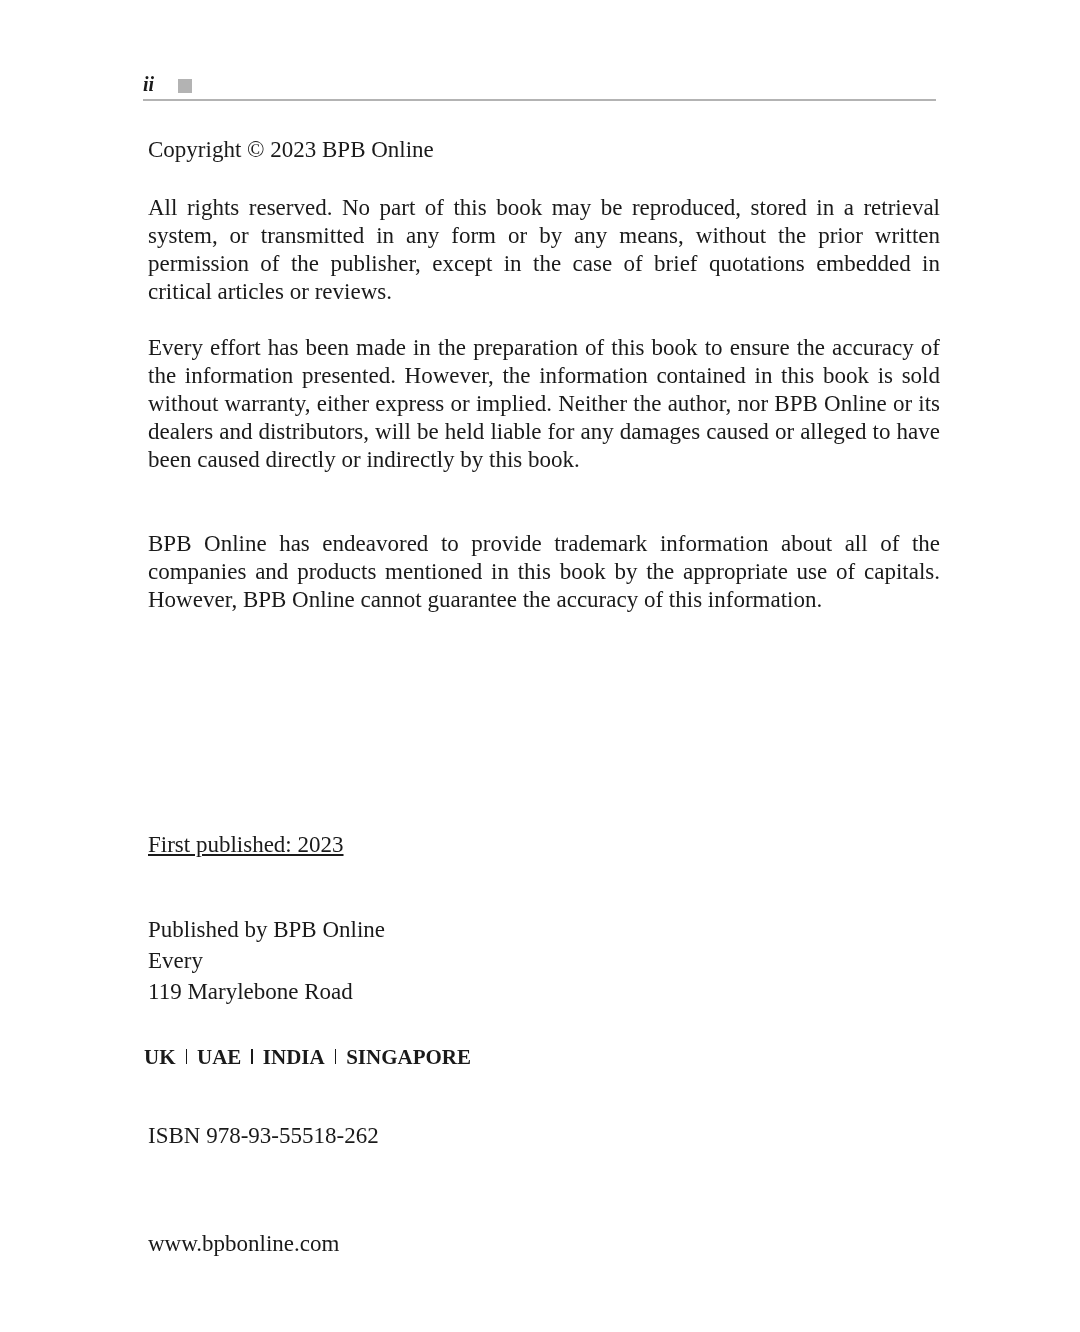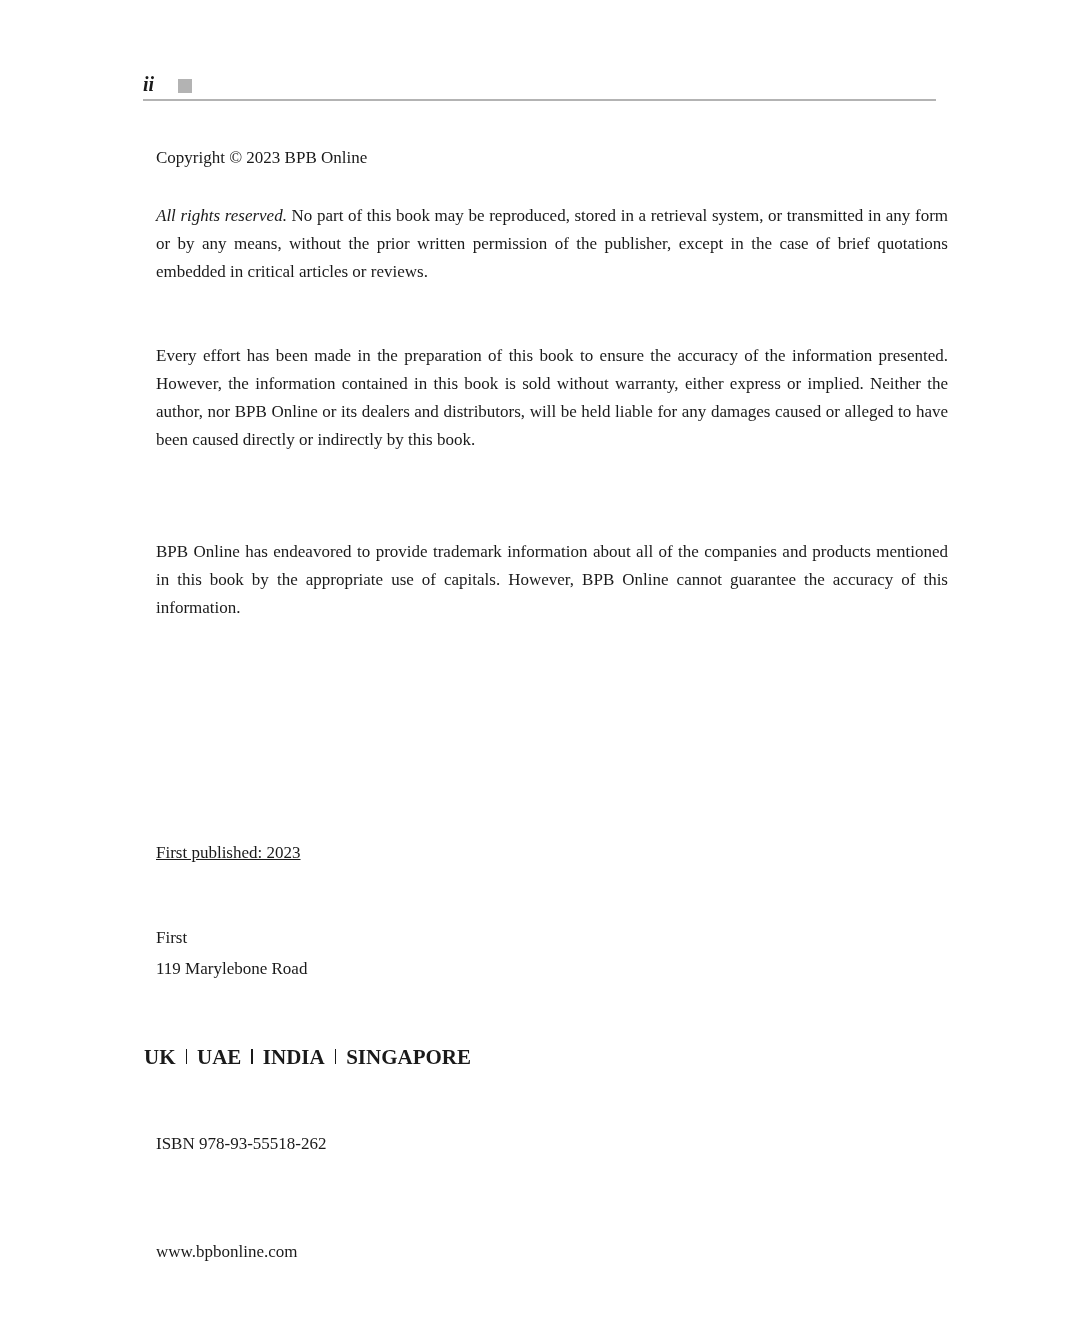--- a/index.html
+++ b/index.html
@@ -45,34 +45,34 @@
     .head-rule {
       position: absolute;
       left: 0;
       top: 29px;
       width: 793px;
       height: 2px;
       background: #b3b3b3;
     }
     .text {
       font-family: "Liberation Serif", serif;
-      font-size: 17px;
+      font-size: 23px;
       line-height: 28px;
-      margin: 12px;
+      margin: 4px;
     }
     .justify {
       text-align: justify;
       text-align-last: left;
     }
     .abs {
       position: absolute;
       left: 144px;
       width: 792px;
     }
-    .italic { font-style: italic; }
+    .italic { }
     .address-line {
       display: block;
       line-height: 31px;
     }
     .regions {
       font-family: "Liberation Serif", serif;
       font-weight: bold;
       font-size: 21px;
       line-height: 28px;
       color: #1a1a1a;
@@ -99,21 +99,22 @@
 
 <p class="text abs justify" style="top:190px;"><span class="italic">All rights reserved.</span><span> No part of this book may be reproduced, stored in a retrieval system, or transmitted in any form or by any means, without the prior written permission of the publisher, except in the case of brief quotations embedded in critical articles or reviews.</span></p>
 
 <p class="text abs justify" style="top:330px;">Every effort has been made in the preparation of this book to ensure the accuracy of the information presented. However, the information contained in this book is sold without warranty, either express or implied. Neither the author, nor BPB Online or its dealers and distributors, will be held liable for any damages caused or alleged to have been caused directly or indirectly by this book.</p>
 
 <p class="text abs justify" style="top:526px;">BPB Online has endeavored to provide trademark information about all of the companies and products mentioned in this book by the appropriate use of capitals. However, BPB Online cannot guarantee the accuracy of this information.</p>
 
 <p class="text abs" style="top:827px;text-decoration:underline;">First published: 2023</p>
 
 <div class="text abs" style="top:910px;">
-  <span class="address-line">First</span>
+  <span class="address-line">Published by BPB Online</span>
+  <span class="address-line">Every</span>
   <span class="address-line">119 Marylebone Road</span>
 </div>
 
 <div class="regions abs" style="top:1043px;">
   <span>UK</span><span class="sep"></span><span>UAE</span><span class="sep"></span><span>INDIA</span><span class="sep"></span><span>SINGAPORE</span>
 </div>
 
 <p class="text abs" style="top:1118px;">ISBN 978-93-55518-262</p>
 
 <p class="text abs" style="top:1226px;">www.bpbonline.com</p>

